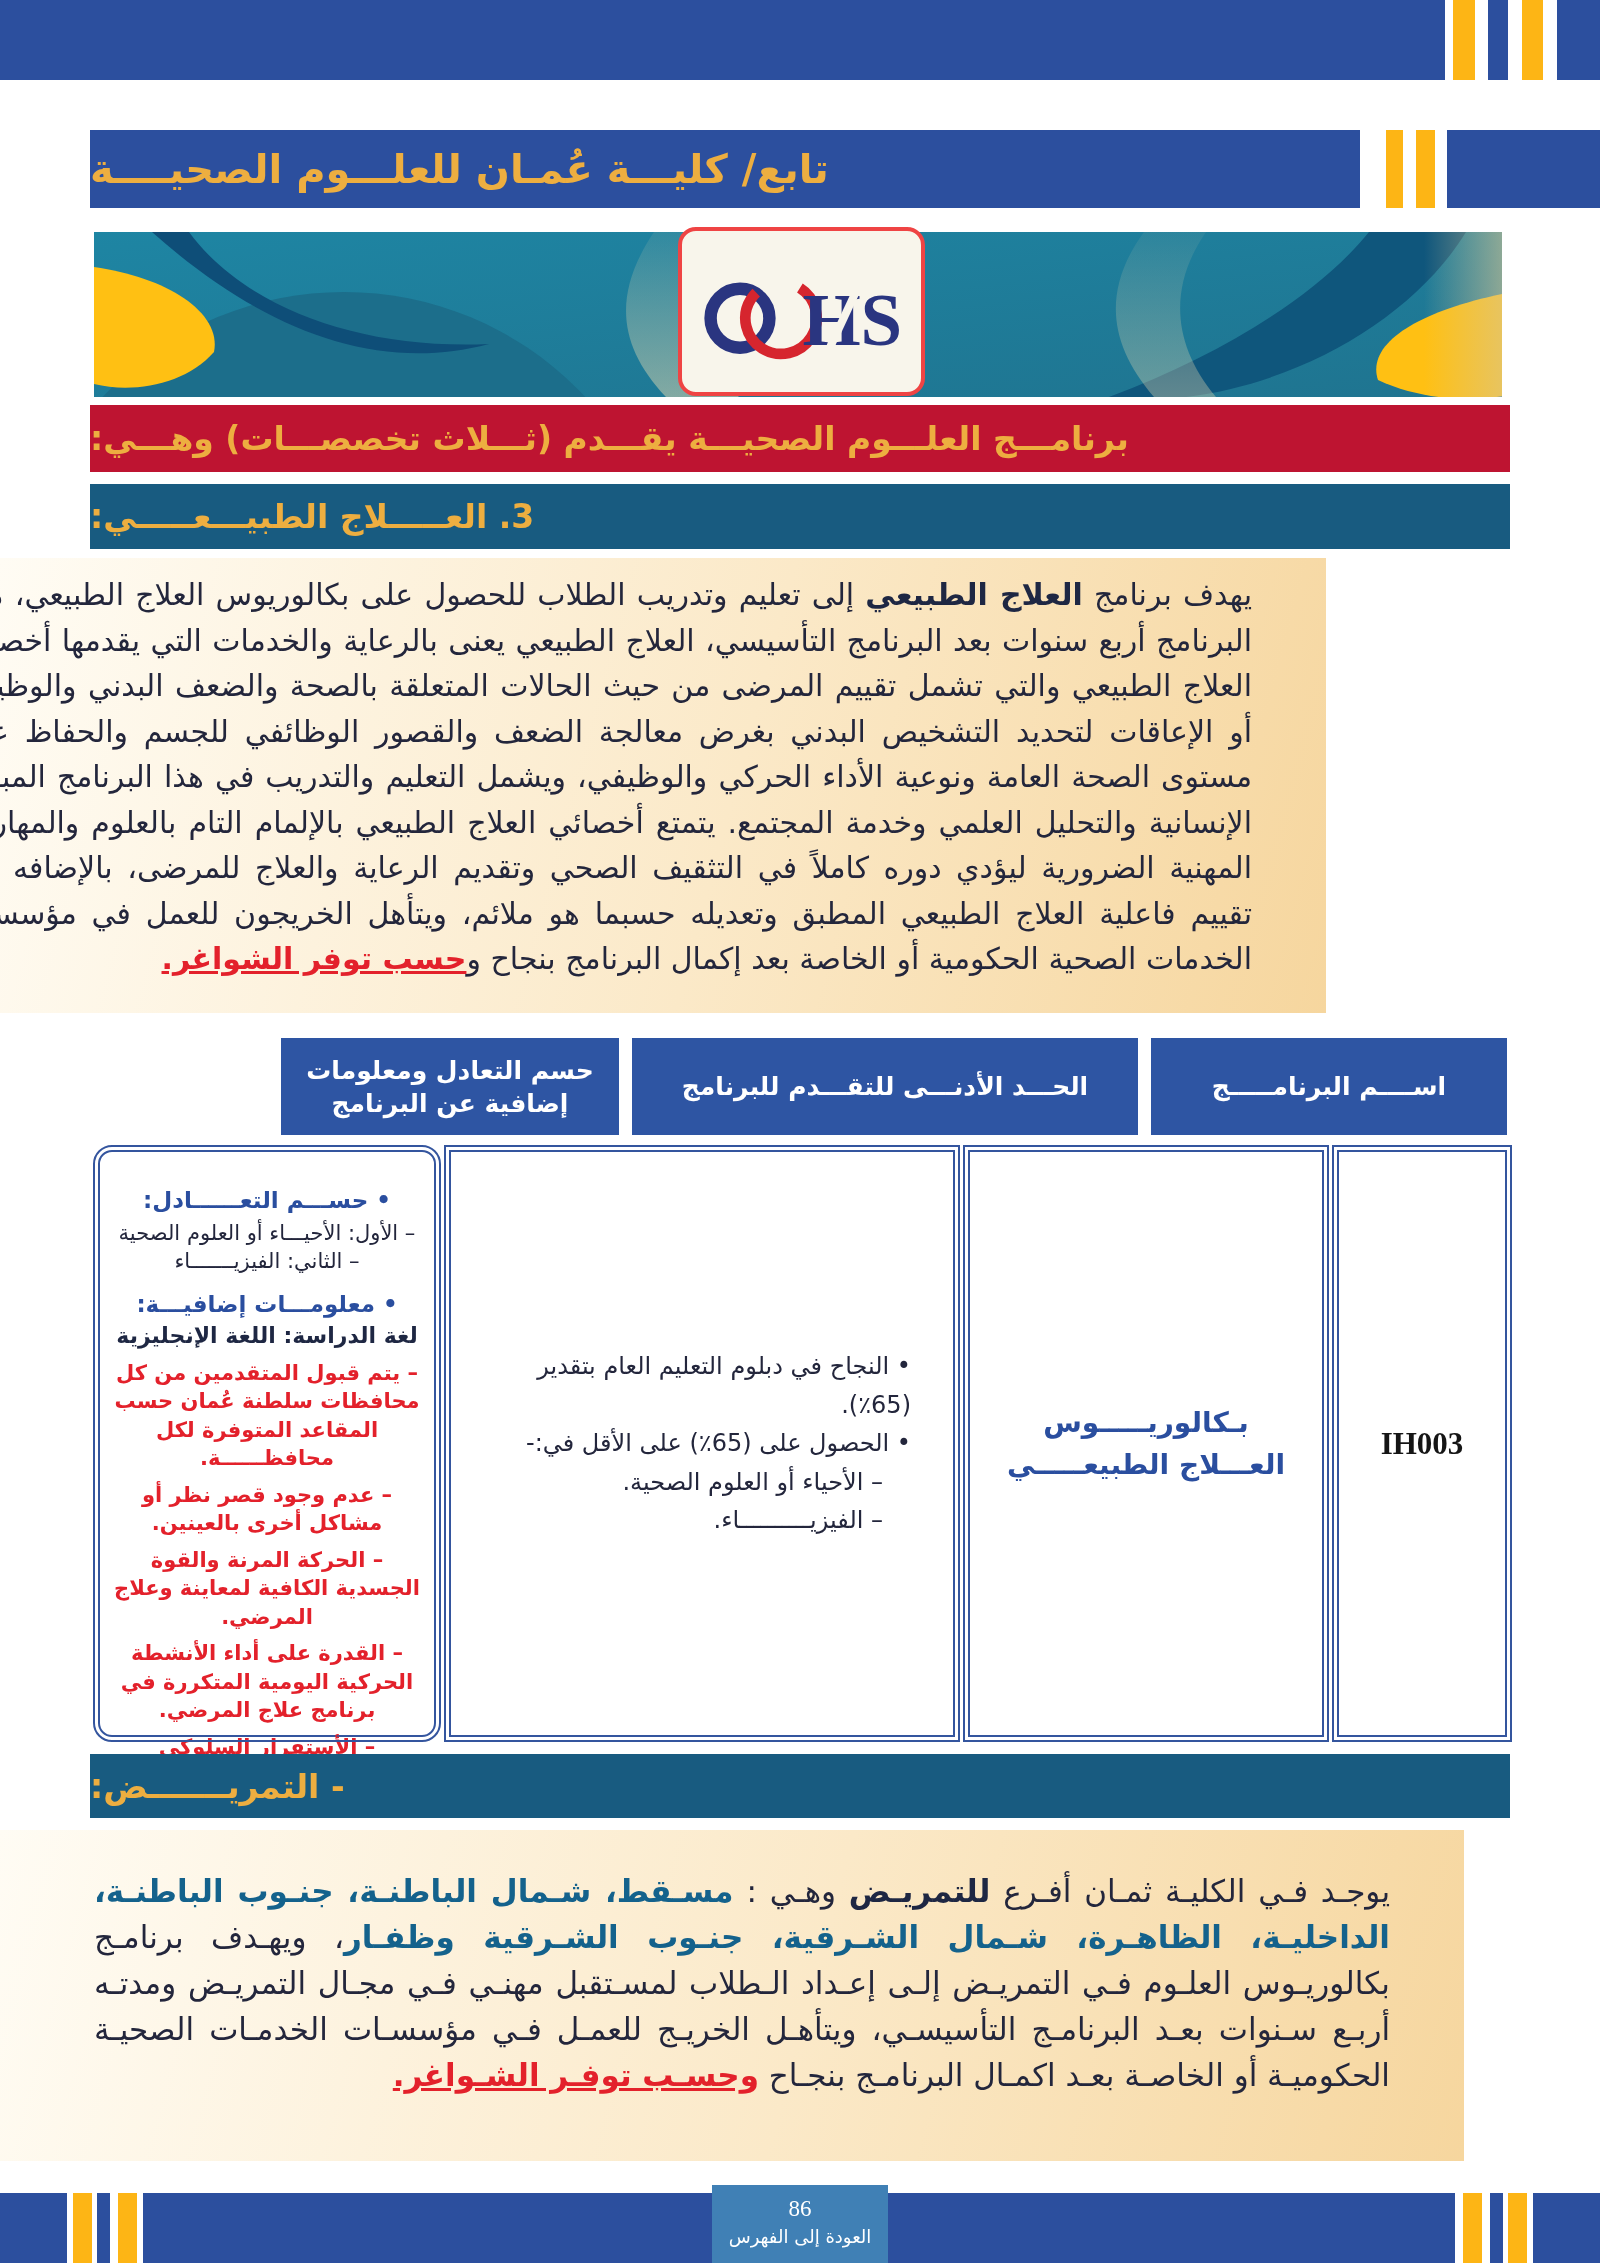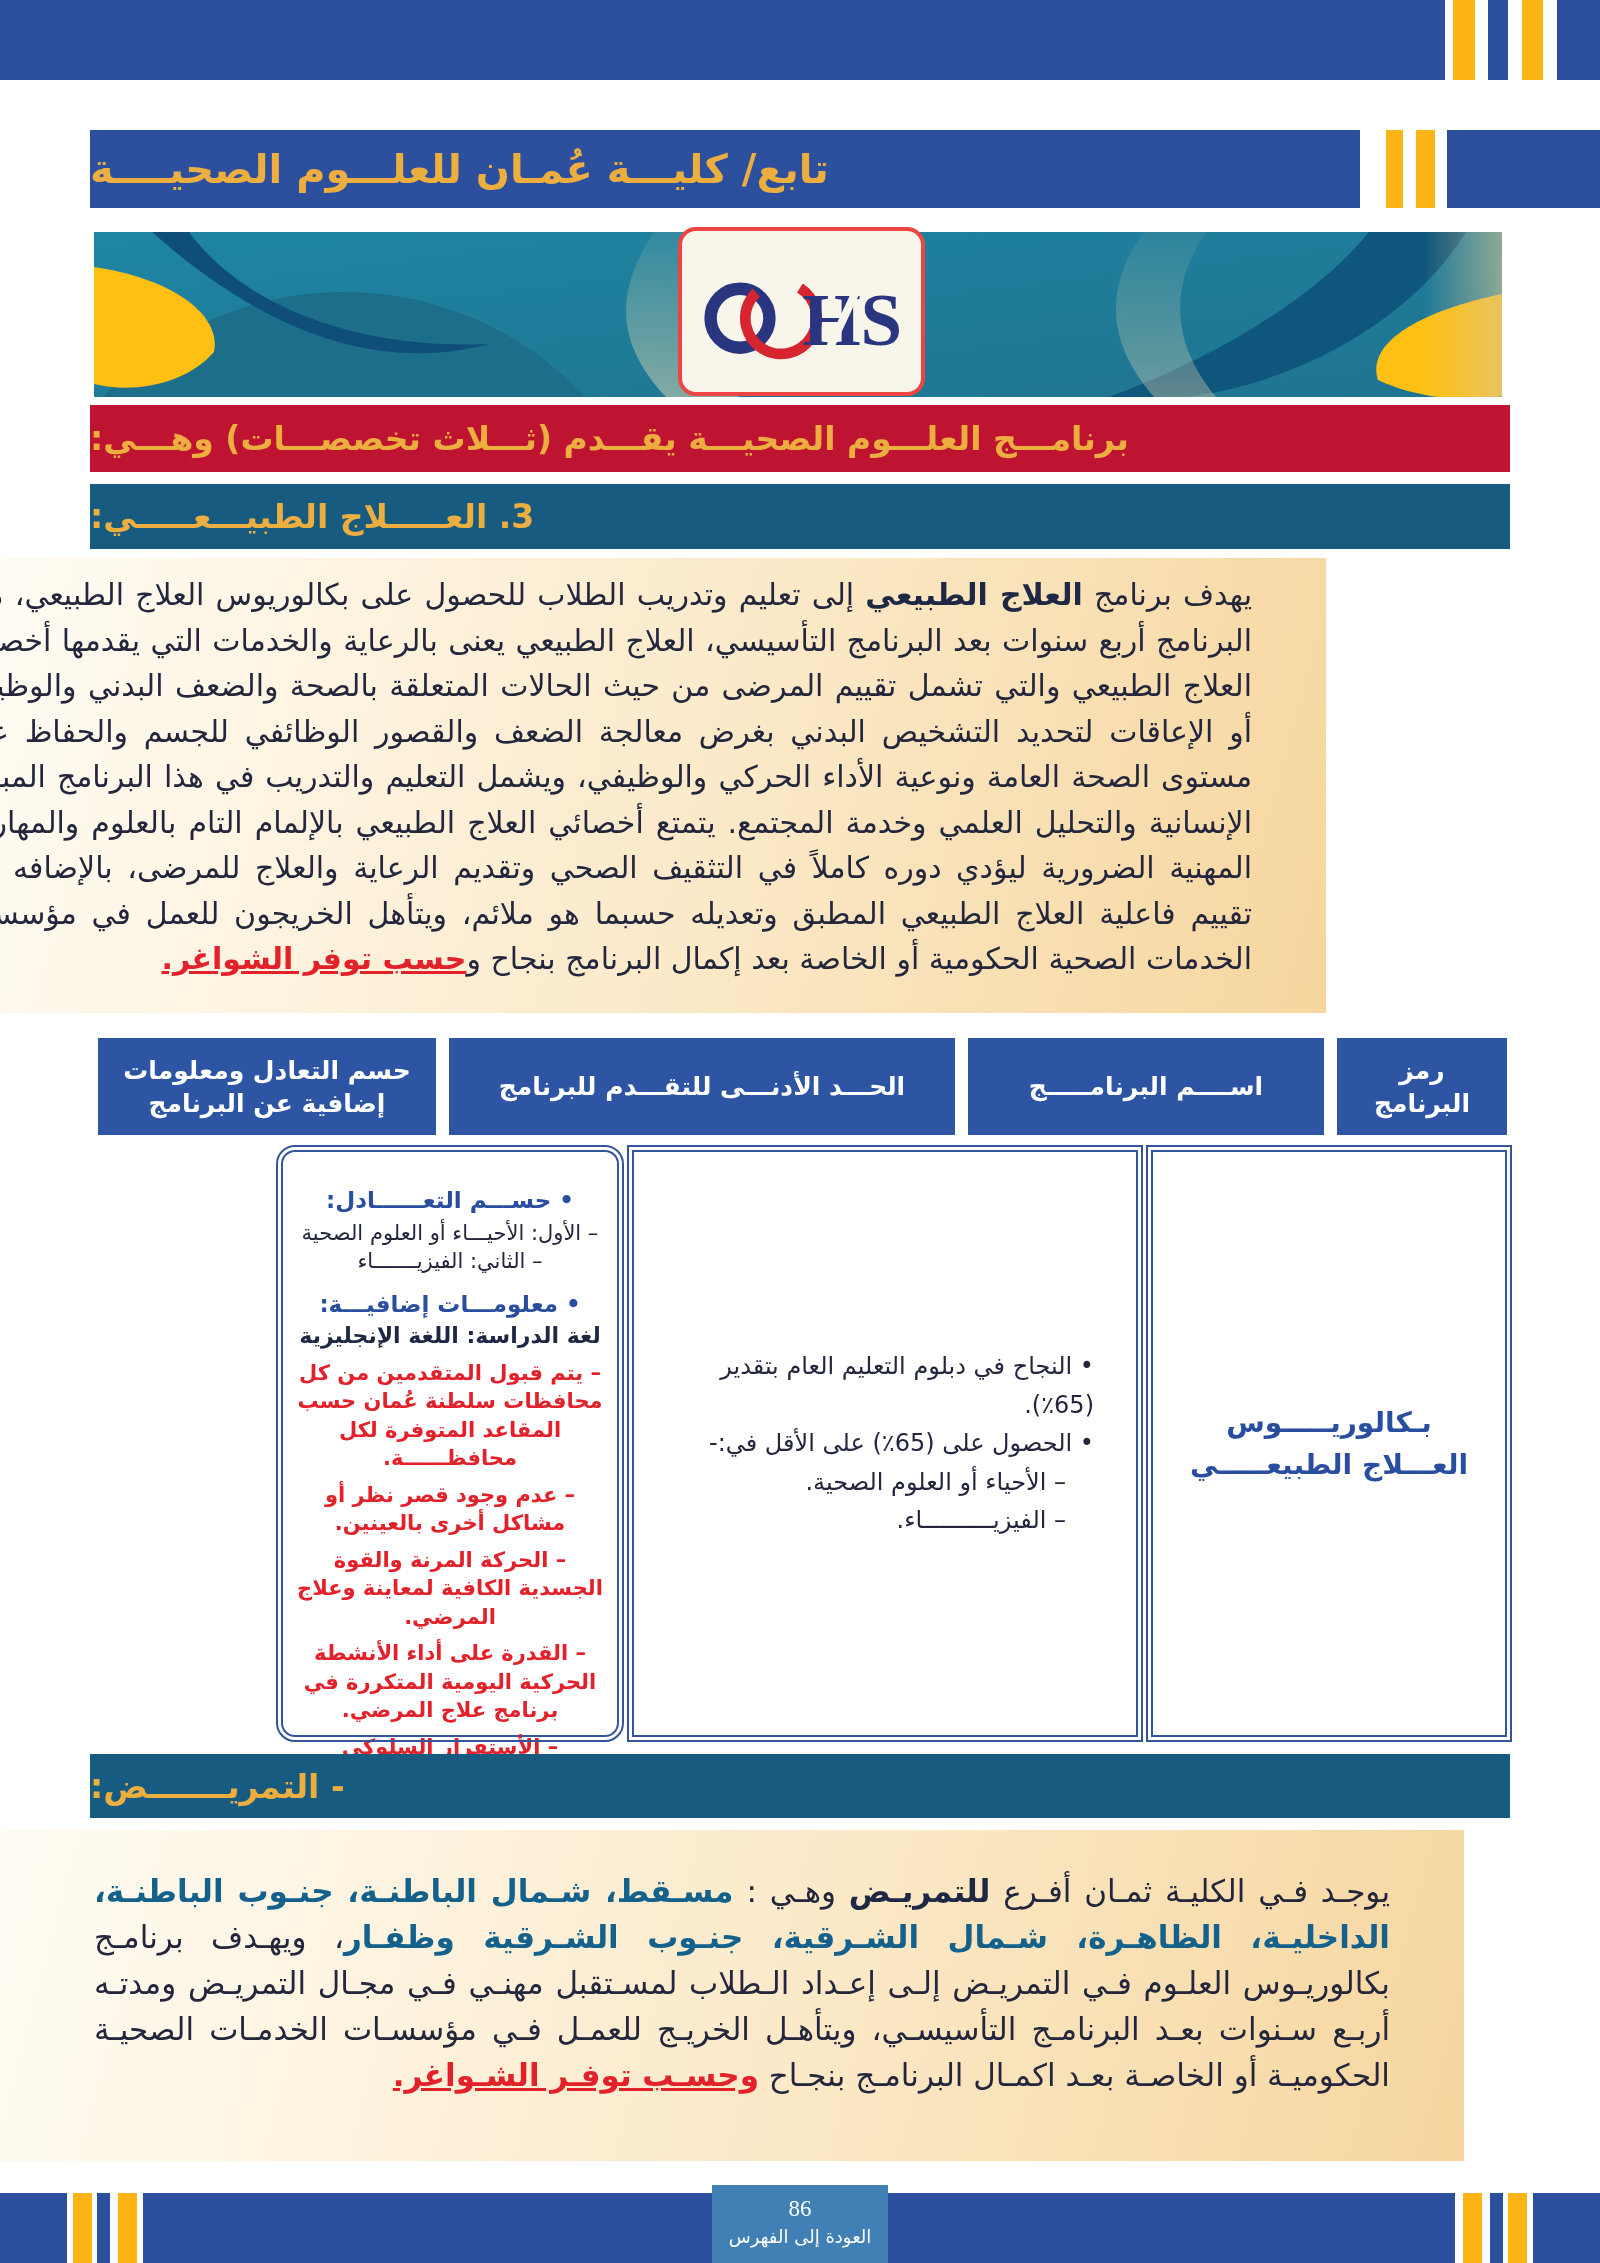--- a/index.html
+++ b/index.html
@@ -141,26 +141,26 @@
 </div>
 
 <div class="abs cream1">
   <p class="para para1" style="margin:0;">
     <span>يهدف برنامج </span><span class="b-dark">العلاج الطبيعي</span><span> إلى تعليم وتدريب الطلاب للحصول على بكالوريوس العلاج الطبيعي، مدة البرنامج أربع سنوات بعد البرنامج التأسيسي، العلاج الطبيعي يعنى بالرعاية والخدمات التي يقدمها أخصائي العلاج الطبيعي والتي تشمل تقييم المرضى من حيث الحالات المتعلقة بالصحة والضعف البدني والوظيفي أو الإعاقات لتحديد التشخيص البدني بغرض معالجة الضعف والقصور الوظائفي للجسم والحفاظ على مستوى الصحة العامة ونوعية الأداء الحركي والوظيفي، ويشمل التعليم والتدريب في هذا البرنامج المبادئ الإنسانية والتحليل العلمي وخدمة المجتمع. يتمتع أخصائي العلاج الطبيعي بالإلمام التام بالعلوم والمهارات المهنية الضرورية ليؤدي دوره كاملاً في التثقيف الصحي وتقديم الرعاية والعلاج للمرضى، بالإضافه إلى تقييم فاعلية العلاج الطبيعي المطبق وتعديله حسبما هو ملائم، ويتأهل الخريجون للعمل في مؤسسات الخدمات الصحية الحكومية أو الخاصة بعد إكمال البرنامج بنجاح و</span><span class="red-underline">حسب توفر الشواغر.</span>
   </p>
 </div>
 
 <div class="abs prog-table">
   <div class="t-row t-head">
-    <div class="th col-code">رمز البرنامج</div>
     <div class="th col-name">اســــم البرنامـــــج</div>
     <div class="th col-min">الحـــد الأدنـــى للتقـــدم للبرنامج</div>
     <div class="th col-tie">حسم التعادل ومعلومات إضافية عن البرنامج</div>
   </div>
   <div class="t-row t-body">
+    <div class="td td-code col-code">IH003</div>
     <div class="td td-name col-name">
       <div>بـكالوريـــــوس</div>
       <div>العـــلاج الطبيعـــــي</div>
     </div>
     <div class="td td-min col-min">
       <div>• النجاح في دبلوم التعليم العام بتقدير (65٪).</div>
       <div>• الحصول على (65٪) على الأقل في:-</div>
       <div class="min-indent">– الأحياء أو العلوم الصحية.</div>
       <div class="min-indent">– الفيزيــــــــــاء.</div>
     </div>

